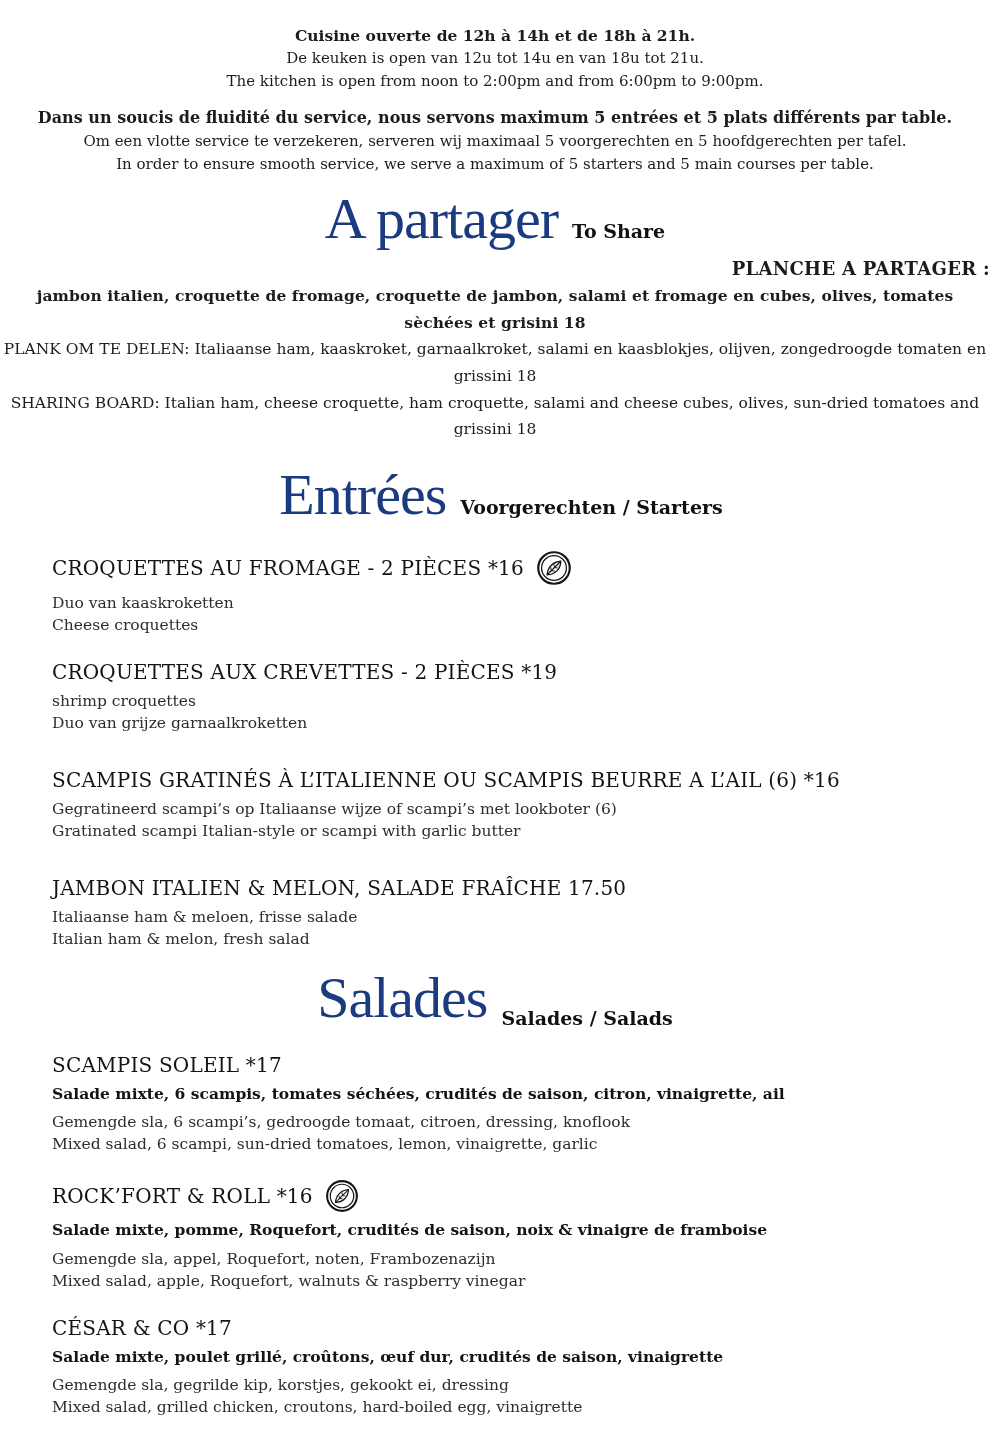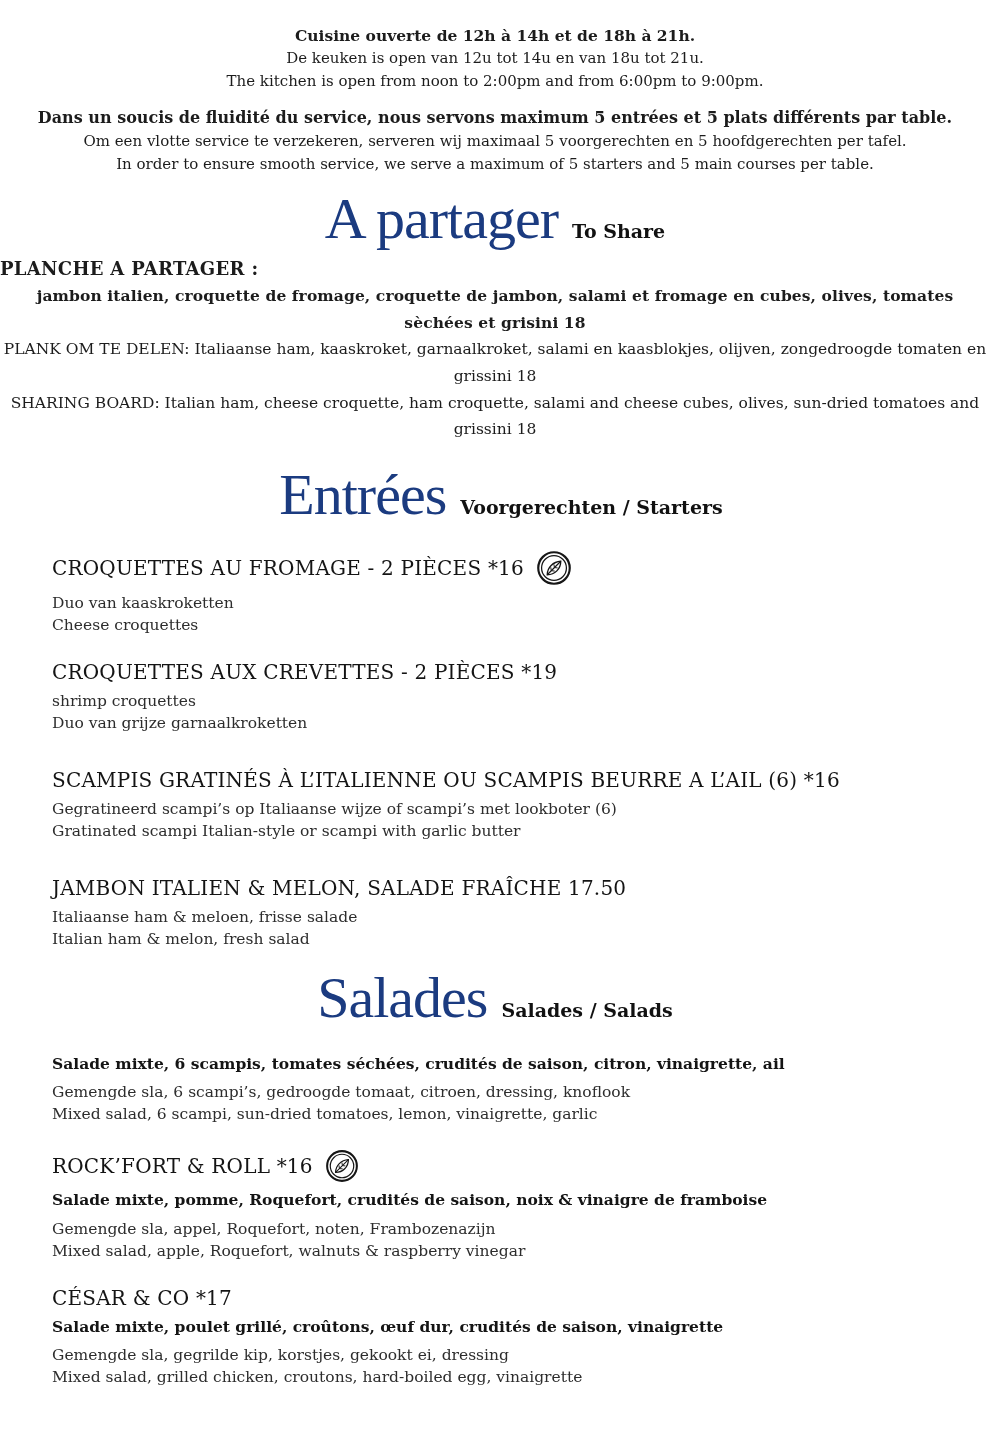--- a/index.html
+++ b/index.html
@@ -36,26 +36,26 @@
     color: #1b3b80;
     line-height: 1.05;
   }
   .section-heading .sub {
     font-weight: bold;
     font-size: 19px;
     color: #111111;
   }
   .share-heading   { margin-top: 14px; }
   .entrees-heading { margin-top: 22px; padding-left: 12px; }
-  .salades-heading { margin-top: 18px; }
+  .salades-heading { margin-top: 18px; align-items: flex-end; }
 
   
   .planche-title {
     margin-top: 8px;
-    text-align: left;
+    text-align: right;
     font-weight: bold;
     font-size: 18px;
     letter-spacing: 0.3px;
   }
   .share-lines { margin-top: 4px; }
   .share-line { text-align: center; font-size: 15.5px; line-height: 1.72; }
   .share-line.bold { font-weight: bold; font-size: 15.5px; letter-spacing: 0.1px; }
 
   
   .menu-list { padding: 0 40px 0 52px; }
@@ -168,20 +168,23 @@
 
 <section>
   <div class="section-heading salades-heading">
     <span class="big">Salades</span>
     <span class="sub">Salades / Salads</span>
   </div>
 
   <div class="menu-list">
 
     <div class="menu-item">
+      <div class="title-row">
+        <h3 class="item-title">SCAMPIS SOLEIL *17</h3>
+      </div>
       <p class="item-fr">Salade mixte, 6 scampis, tomates séchées, crudités de saison, citron, vinaigrette, ail</p>
       <p class="item-desc">Gemengde sla, 6 scampi’s, gedroogde tomaat, citroen, dressing, knoflook</p>
       <p class="item-desc">Mixed salad, 6 scampi, sun-dried tomatoes, lemon, vinaigrette, garlic</p>
     </div>
 
     <div class="menu-item">
       <div class="title-row">
         <h3 class="item-title">ROCK’FORT &amp; ROLL *16</h3>
         <span class="veg-icon">
           <svg width="34" height="34" viewBox="0 0 40 40">

